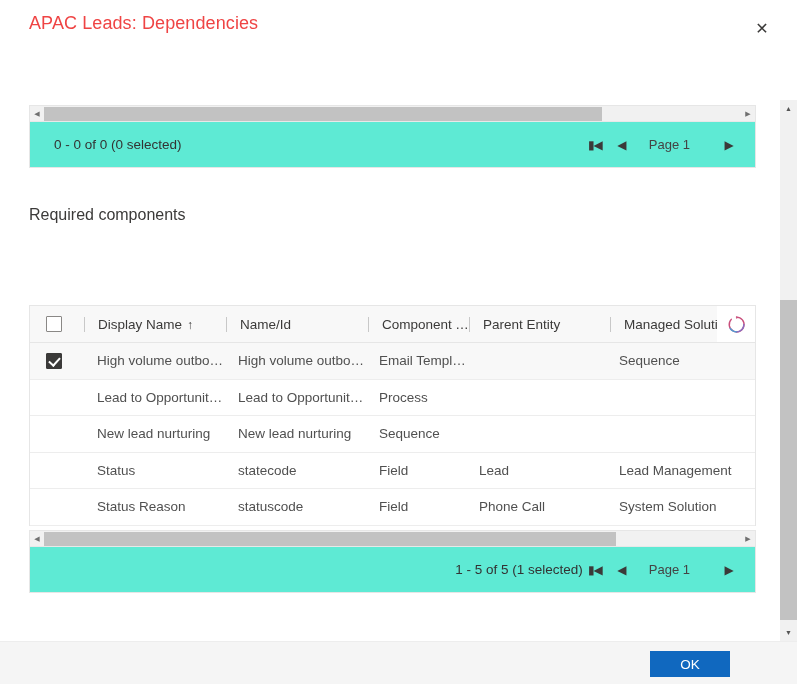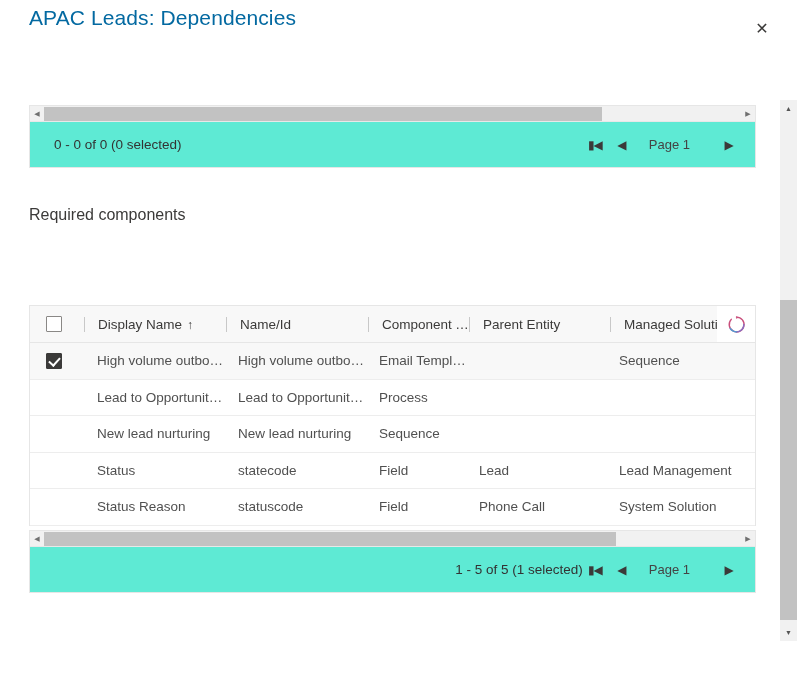--- a/index.html
+++ b/index.html
@@ -12,23 +12,23 @@
   }
   .page {
     position: relative;
     width: 797px; height: 684px;
     background: #ffffff;
   }
 
   
   .dlg-title {
     position: absolute;
-    left: 29px; top: 6px;
-    font-size: 21px;
-    color: #0369a1;
+    left: 29px; top: 13px;
+    font-size: 18px;
+    color: #ef4444;
     letter-spacing: .1px;
     white-space: nowrap;
   }
   .close-btn {
     position: absolute;
     right: 22px; top: 16px;
     width: 26px; height: 26px;
     display: flex; align-items: center; justify-content: center;
     color: #3b3a39;
     font-size: 16px;
@@ -420,14 +420,17 @@
     </div>
 
   </div>
 
   <div class="vscroll">
     <div class="vs-arrow up">▲</div>
     <div class="vs-thumb"></div>
     <div class="vs-arrow down">▼</div>
   </div>
 
+  <div class="footer">
+    <button class="ok-btn">OK</button>
+  </div>
 
 </div>
 
 </body></html>

